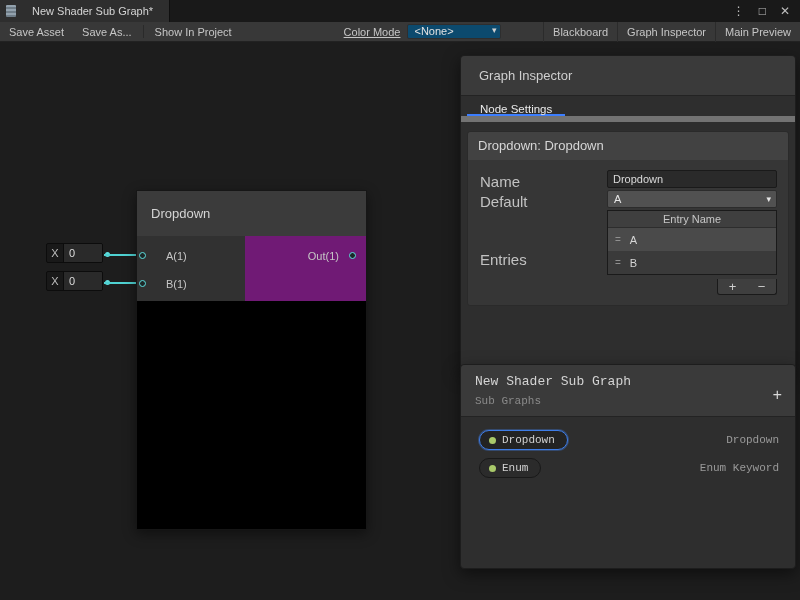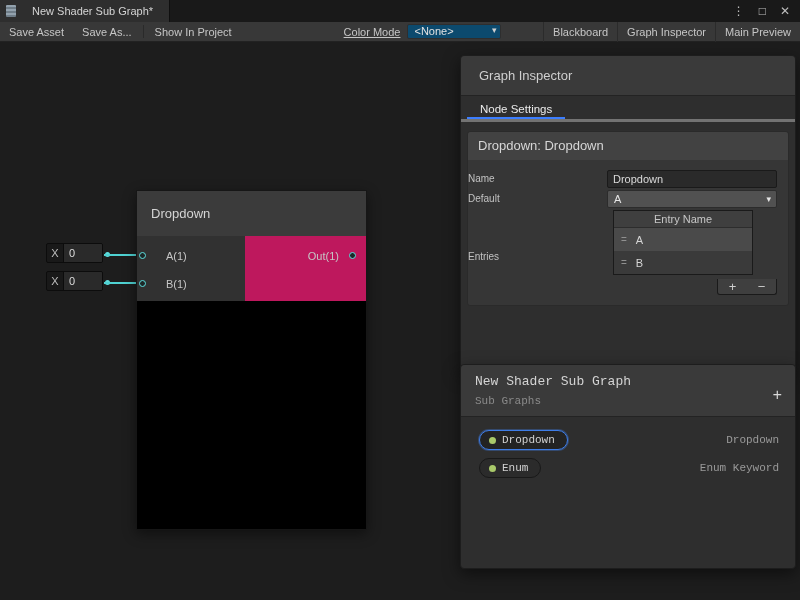--- a/index.html
+++ b/index.html
@@ -27,48 +27,48 @@
   .dropdown { background:#0c4a6e; border:1px solid #2e2e2e; border-radius:2px; height:15px; display:flex; align-items:flex-start; justify-content:space-between; padding:0 4px 0 6px; width:94px; color:#e2e2e2; }
   .dropdown .arrow { font-size:9px; color:#d0d0d0; }
   .right-group { margin-left:auto; display:flex; height:100%; align-items:stretch; }
   .right-group .tbtn { border-left:1px solid #2b2b2b; display:flex; align-items:center; }
 
   
   .graph { position:absolute; left:0; top:42px; width:800px; height:558px; background:#1d1d1d; }
 
   .node { position:absolute; left:136px; top:148px; width:231px; height:340px; border:1px solid #161616; box-shadow:0 4px 12px rgba(0,0,0,.45); }
   .node-header { height:45px; background:#3b3b3b; font-size:13px; color:#d4d4d4; line-height:45px; padding-left:14px; }
-  .node-ports { position:relative; height:65px; background:#be185d; }
+  .node-ports { position:relative; height:65px; background:#701a75; }
   .in-col { position:absolute; left:0; top:0; width:108px; height:65px; background:#313131; }
   .port-circle { position:absolute; width:7px; height:7px; border:1.5px solid #5fdede; border-radius:50%; background:#1d2727; }
   .port-label { position:absolute; font-size:11px; color:#c6c6c6; }
   .node-preview { height:228px; background:#000; }
 
   .xfield { position:absolute; width:57px; height:20px; background:#191919; border:1px solid #0c0c0c; border-radius:2px; display:flex; align-items:stretch; font-size:11px; overflow:hidden; }
   .xfield .axis { width:16px; text-align:center; line-height:18px; color:#bdbdbd; }
   .xfield input { flex:1; min-width:0; background:#2a2a2a; border:none; border-left:1px solid #0c0c0c; color:#dcdcdc; font-size:11px; padding:0 0 0 5px; font-family:inherit; outline:none; }
   .wire { position:absolute; height:2px; background:#4fd2d2; }
   .wire-dot { position:absolute; width:5px; height:5px; border-radius:50%; background:#5fdede; }
 
   
   .panel { position:absolute; background:#2e2e2e; border:1px solid #1d1d1d; border-radius:4px; box-shadow:0 5px 16px rgba(0,0,0,.5); }
   .panel-header { height:40px; background:#3a3a3a; border-bottom:1px solid #232323; border-radius:4px 4px 0 0; font-size:13px; color:#cfcfcf; line-height:40px; padding-left:18px; }
 
   .inspector { left:460px; top:55px; width:336px; height:317px; }
-  .tabs { display:flex; height:26px; border-bottom:3px solid #737373; padding-left:6px; font-size:11.5px; }
+  .tabs { display:flex; height:26px; border-bottom:6px solid #737373; padding-left:6px; font-size:11.5px; }
   .tab { padding:0 13px; line-height:26px; color:#b0b0b0; }
   .tab.active { color:#eaeaea; box-shadow:inset 0 -2px 0 #3c7eff; }
 
   .section { position:relative; margin:9px 6px 0 6px; height:175px; background:#363636; border:1px solid #2a2a2a; border-radius:3px; }
   .section-header { height:28px; background:#424242; border-radius:3px 3px 0 0; line-height:28px; padding-left:10px; font-size:13px; color:#d6d6d6; }
-  .f-label { position:absolute; left:0; font-size:10px; color:#c2c2c2; }
+  .f-label { position:absolute; left:12px; font-size:15px; color:#c2c2c2; }
   .f-input { position:absolute; left:139px; top:38px; width:170px; height:18px; background:#2a2a2a; border:1px solid #1a1a1a; border-radius:2px; color:#dadada; font-size:11px; padding:0 5px; font-family:inherit; outline:none; }
   .f-dropdown { position:absolute; left:139px; top:58px; width:170px; height:18px; background:#515151; border:1px solid #2c2c2c; border-radius:2px; display:flex; align-items:center; justify-content:space-between; padding:0 5px 0 6px; font-size:11px; color:#e6e6e6; }
   .f-dropdown .arrow { font-size:9px; }
-  .entries-list { position:absolute; left:145px; top:78px; width:140px; background:#3a3a3a; border:1px solid #1a1a1a; }
+  .entries-list { position:absolute; left:139px; top:78px; width:170px; background:#3a3a3a; border:1px solid #1a1a1a; }
   .list-header { height:17px; line-height:17px; text-align:center; font-size:11px; color:#c6c6c6; background:#3f3f3f; border-bottom:1px solid #2d2d2d; }
   .list-row { height:23px; display:flex; align-items:center; gap:9px; padding-left:7px; font-size:11px; color:#d6d6d6; }
   .list-row.selected { background:#4a4a4a; }
   .handle { color:#909090; font-size:10px; }
   .list-footer { position:absolute; left:249px; top:147px; width:60px; height:16px; background:#3f3f3f; border:1px solid #1a1a1a; border-top:none; border-radius:0 0 3px 3px; display:flex; align-items:center; }
   .list-footer span { flex:1; text-align:center; font-size:13px; line-height:14px; color:#cfcfcf; }
 
   .blackboard { left:460px; top:364px; width:336px; height:205px;font-family:Liberation Mono, monospace; }
   .bb-header { position:relative; height:52px; background:#3a3a3a; border-bottom:1px solid #232323; border-radius:4px 4px 0 0; }
   .bb-title { position:absolute; left:14px; top:9px; font-size:13px; color:#d4d4d4; }

